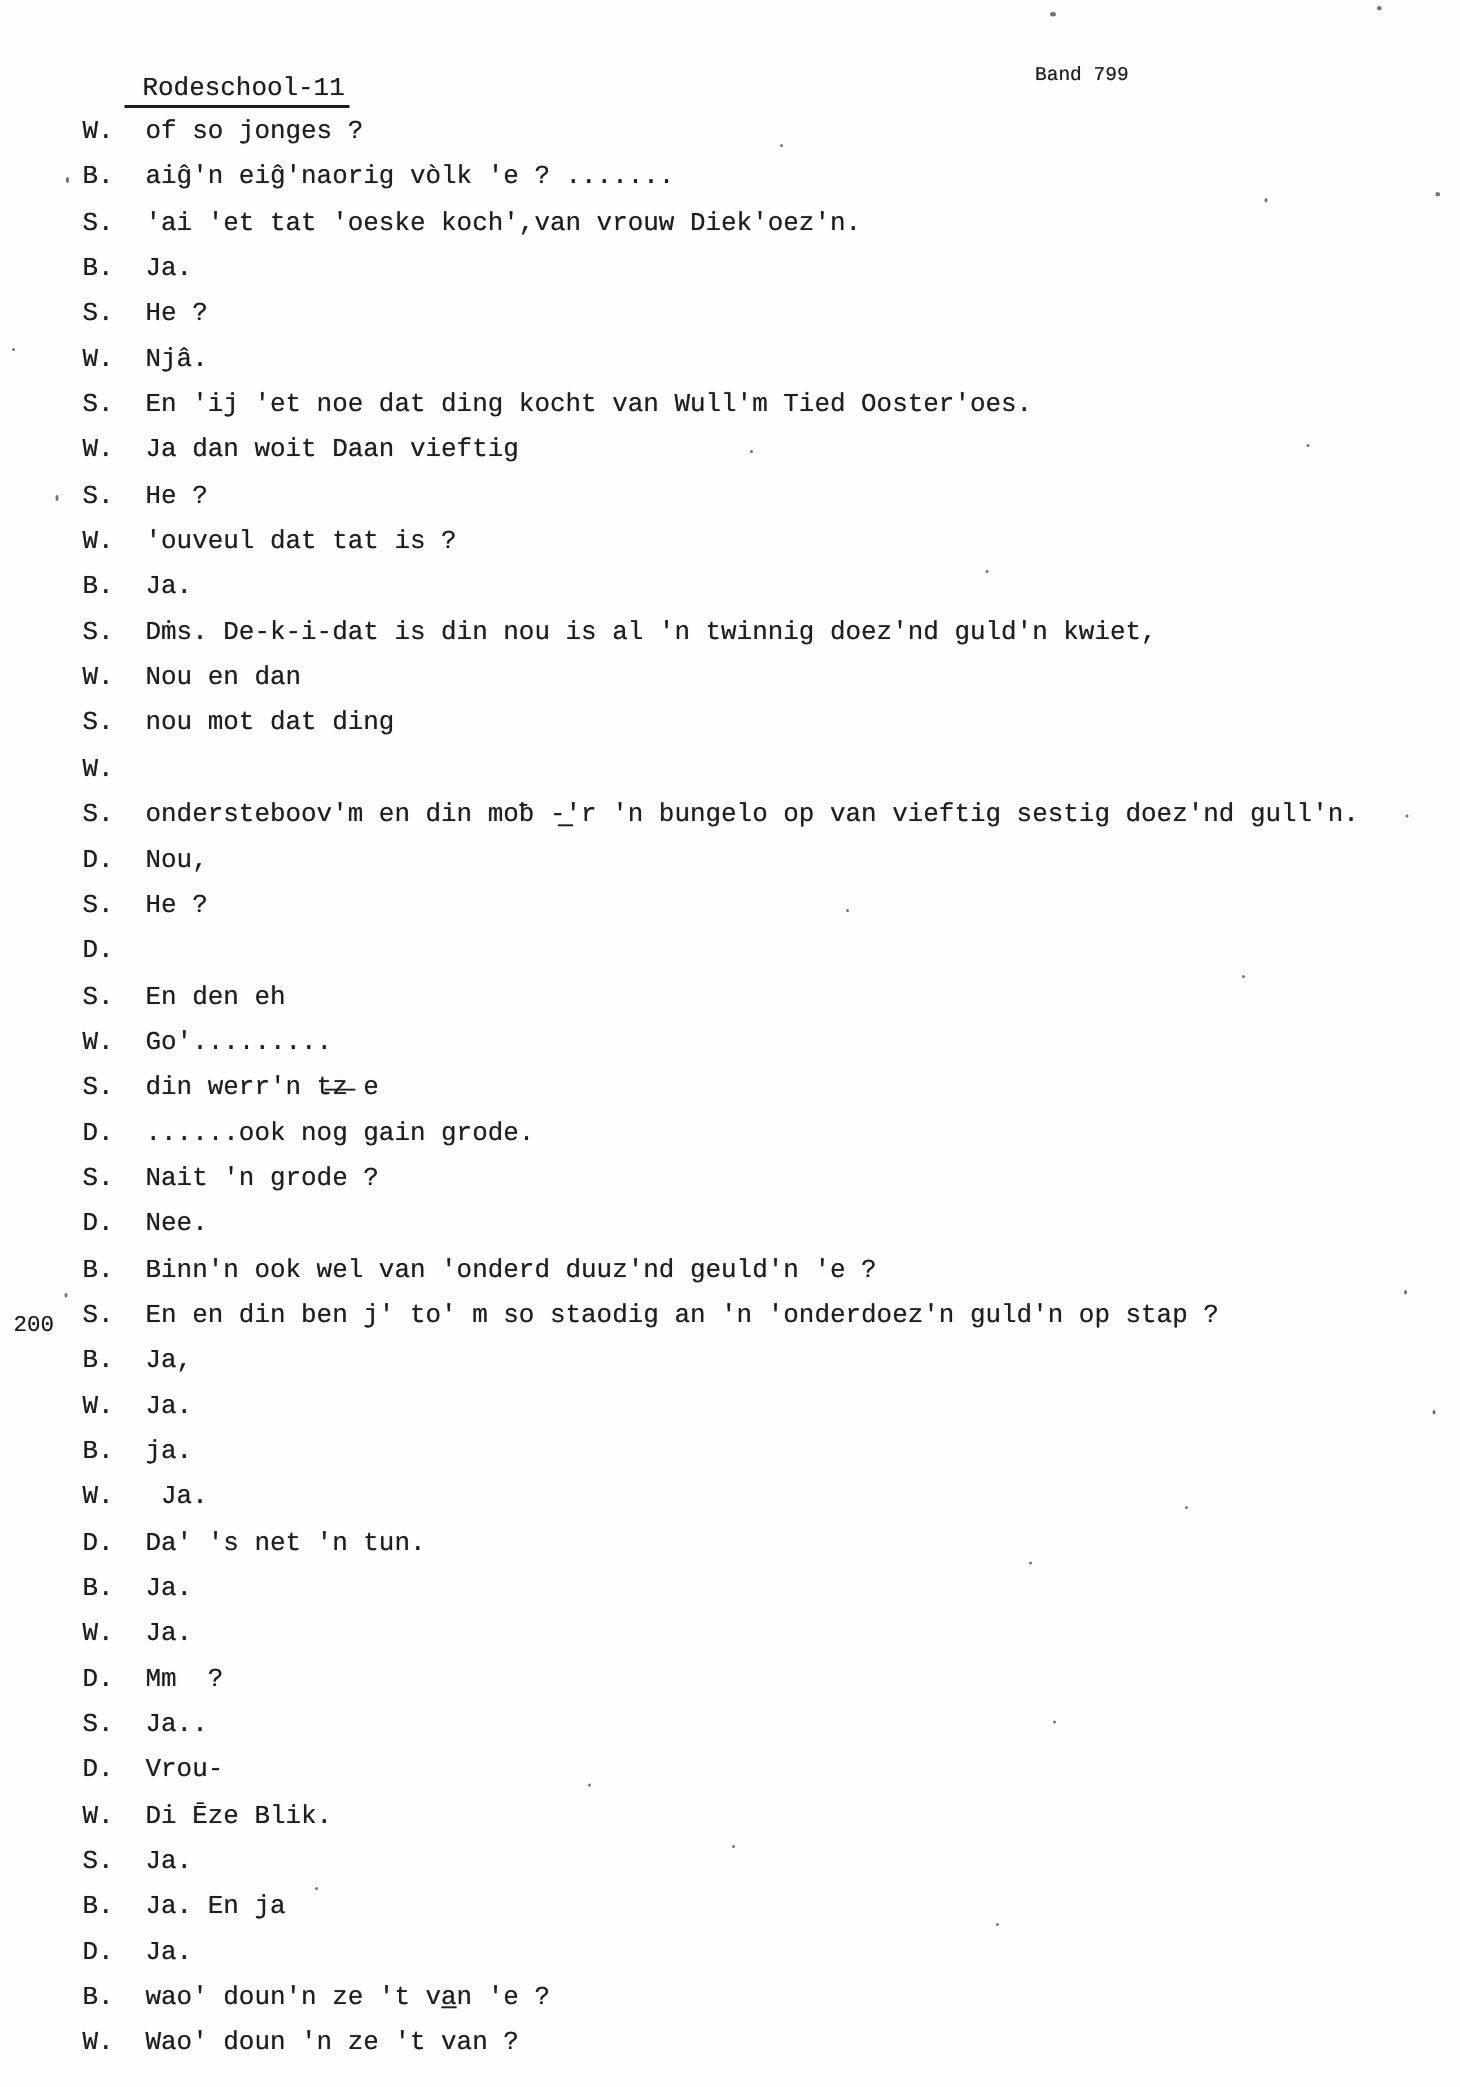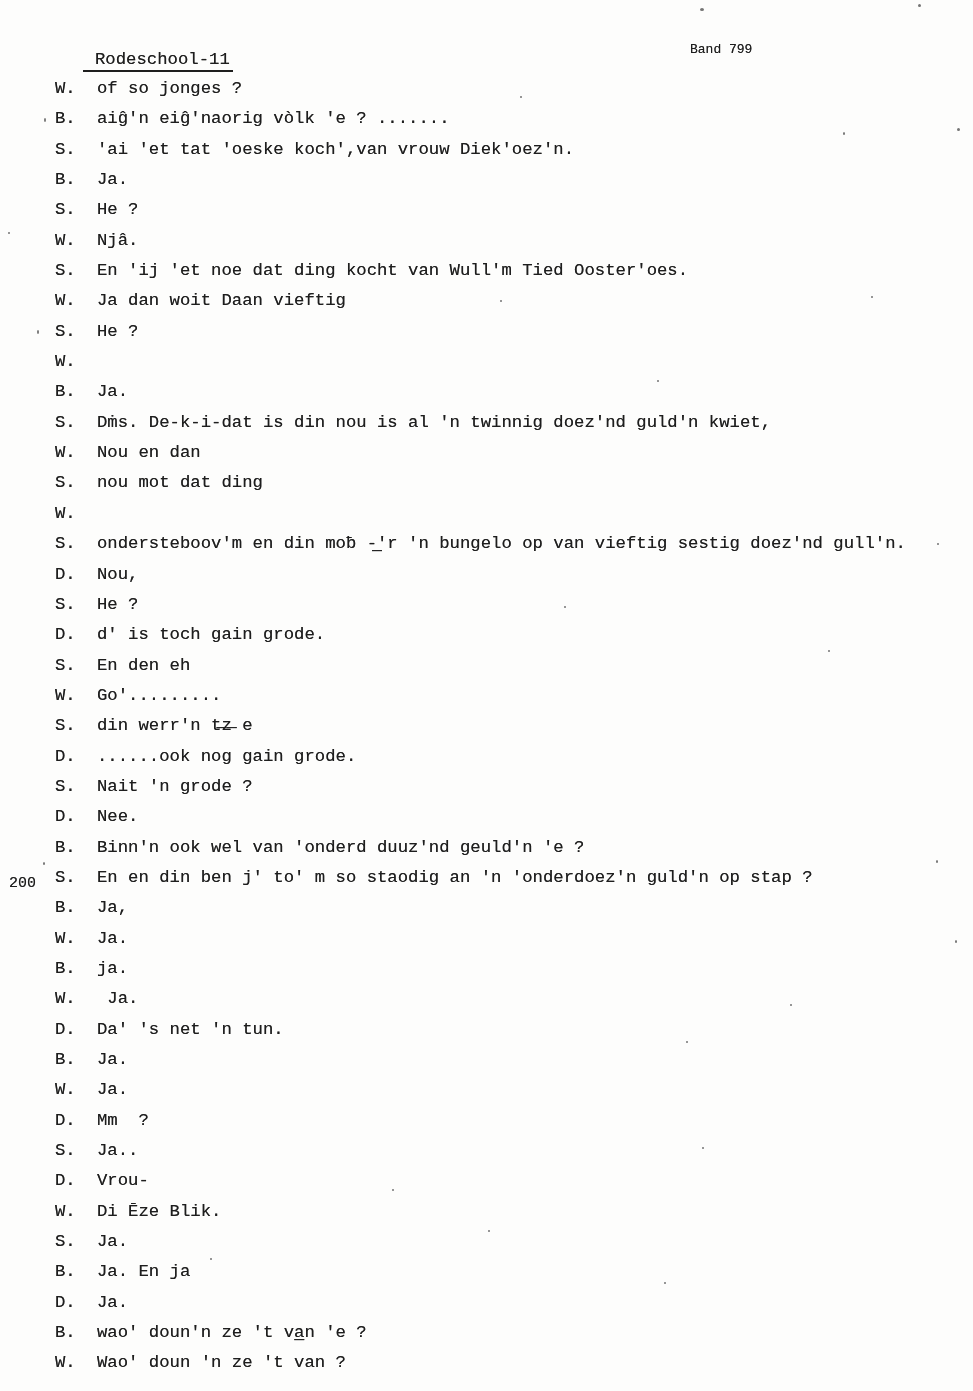--- a/index.html
+++ b/index.html
@@ -84,30 +84,30 @@
   <div class="lines" id="lines">
       <div class="line"><span class="speaker">W.</span><span class="utterance">of so jonges ?</span></div>
       <div class="line"><span class="speaker">B.</span><span class="utterance">aiĝ'n eiĝ'naorig vòlk 'e ? .......</span></div>
       <div class="line"><span class="speaker">S.</span><span class="utterance">'ai 'et tat 'oeske koch',van vrouw Diek'oez'n.</span></div>
       <div class="line"><span class="speaker">B.</span><span class="utterance">Ja.</span></div>
       <div class="line"><span class="speaker">S.</span><span class="utterance">He ?</span></div>
       <div class="line"><span class="speaker">W.</span><span class="utterance">Njâ.</span></div>
       <div class="line"><span class="speaker">S.</span><span class="utterance">En 'ij 'et noe dat ding kocht van Wull'm Tied Ooster'oes.</span></div>
       <div class="line"><span class="speaker">W.</span><span class="utterance">Ja dan woit Daan vieftig</span></div>
       <div class="line"><span class="speaker">S.</span><span class="utterance">He ?</span></div>
-      <div class="line"><span class="speaker">W.</span></div>
+      <div class="line"><span class="speaker">W.</span><span class="utterance">'ouveul dat tat is ?</span></div>
       <div class="line"><span class="speaker">B.</span><span class="utterance">Ja.</span></div>
       <div class="line"><span class="speaker">S.</span><span class="utterance">Dṁs. De-k-i-dat is din nou is al 'n twinnig doez'nd guld'n kwiet,</span></div>
       <div class="line"><span class="speaker">W.</span><span class="utterance">Nou en dan</span></div>
       <div class="line"><span class="speaker">S.</span><span class="utterance">nou mot dat ding</span></div>
       <div class="line"><span class="speaker">W.</span></div>
       <div class="line"><span class="speaker">S.</span><span class="utterance">ondersteboov'm en din moƀ -̲'r 'n bungelo op van vieftig sestig doez'nd gull'n.</span></div>
       <div class="line"><span class="speaker">D.</span><span class="utterance">Nou,</span></div>
       <div class="line"><span class="speaker">S.</span><span class="utterance">He ?</span></div>
-      <div class="line"><span class="speaker">D.</span><span class="utterance">d' is toch gain grode.</span></div>
+      <div class="line"><span class="speaker">D.</span></div>
       <div class="line"><span class="speaker">S.</span><span class="utterance">En den eh</span></div>
       <div class="line"><span class="speaker">W.</span><span class="utterance">Go'.........</span></div>
       <div class="line"><span class="speaker">S.</span><span class="utterance">din werr'n t̶z̶ e</span></div>
       <div class="line"><span class="speaker">D.</span><span class="utterance">......ook nog gain grode.</span></div>
       <div class="line"><span class="speaker">S.</span><span class="utterance">Nait 'n grode ?</span></div>
       <div class="line"><span class="speaker">D.</span><span class="utterance">Nee.</span></div>
       <div class="line"><span class="speaker">B.</span><span class="utterance">Binn'n ook wel van 'onderd duuz'nd geuld'n 'e ?</span></div>
       <div class="line"><span class="speaker">S.</span><span class="utterance">En en din ben j' to' m so staodig an 'n 'onderdoez'n guld'n op stap ?</span></div>
       <div class="line"><span class="speaker">B.</span><span class="utterance">Ja,</span></div>
       <div class="line"><span class="speaker">W.</span><span class="utterance">Ja.</span></div>

